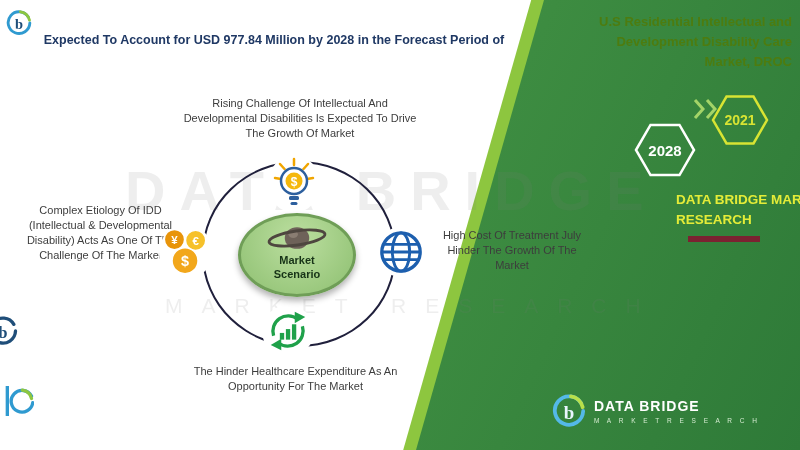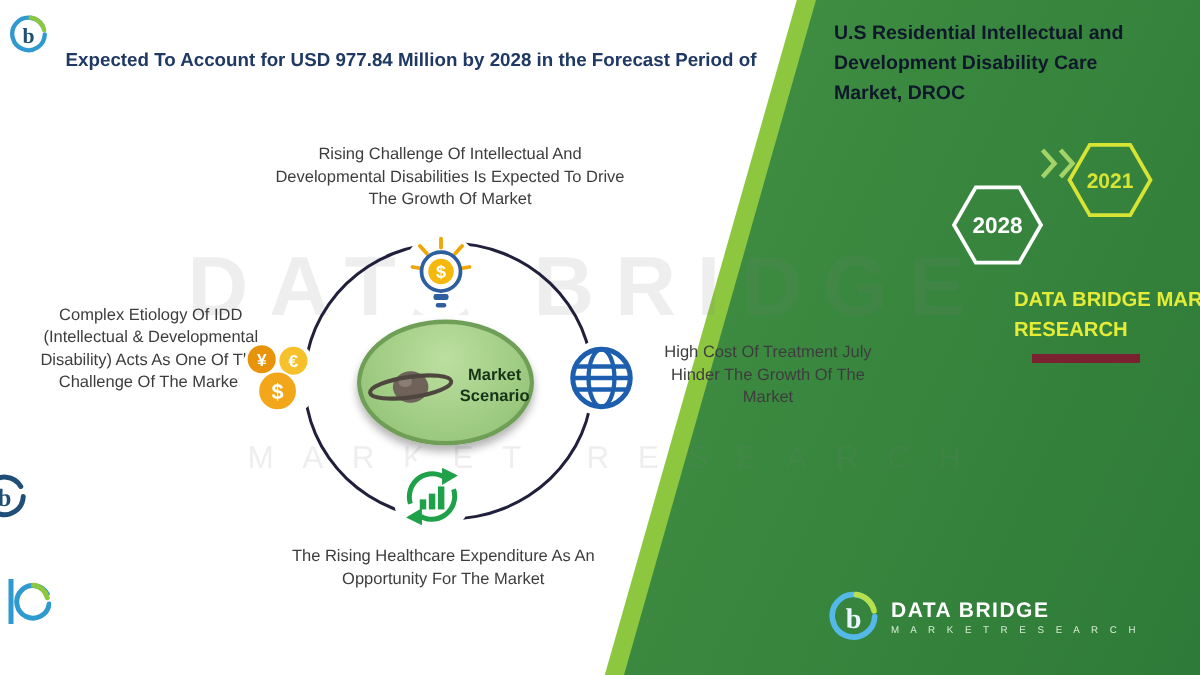--- a/index.html
+++ b/index.html
@@ -37,26 +37,26 @@
   .icon { position:absolute; background:#ffffff; border-radius:50%;
     display:flex; align-items:center; justify-content:center; z-index:5; }
   .i-top    { left:268px; top:155px; width:52px; height:58px; }
   .i-left   { left:159px; top:225px; width:54px; height:54px; }
   .i-right  { left:376px; top:227px; width:50px; height:50px; }
   .i-bottom { left:262px; top:305px; width:52px; height:52px; }
 
   .center-ellipse { position:absolute; left:238px; top:213px; width:118px; height:84px;
     border-radius:50%; background:radial-gradient(ellipse at 50% 30%, #bcdfa0, #8dbf70);
     border:3px solid #6f9e57; box-shadow:0 4px 6px rgba(0,0,0,0.3);
-    display:flex; flex-direction:row; align-items:center; z-index:6; padding-top:6px; }
+    display:flex; flex-direction:column; align-items:center; z-index:6; padding-top:6px; }
   .center-title { color:#173317; font-weight:bold; font-size:11px; line-height:1.25;
     text-align:center; }
 
-  .panel-heading { position:absolute; left:556px; top:12px; width:220px; text-align:left;
-    color:#0f172a; font-weight:bold; font-size:13px; line-height:1.55; z-index:4; }
+  .panel-heading { position:absolute; left:572px; top:12px; width:220px; text-align:right;
+    color:#4d7c0f; font-weight:bold; font-size:13px; line-height:1.55; z-index:4; }
 
   .hex-svg { position:absolute; left:615px; top:88px; z-index:4; }
 
   .brand-text { position:absolute; left:628px; top:190px; width:172px;
     color:#e4ec38; font-weight:bold; font-size:13.5px; line-height:1.45; z-index:4;margin-left:48px; }
   .maroon-bar { position:absolute; left:688px; top:236px; width:72px; height:6px;
     background:#7b2231; z-index:4; }
 
   .footer-logo { position:absolute; left:552px; top:394px; display:flex;
     align-items:center; gap:8px; z-index:4; }
@@ -94,21 +94,21 @@
     <path d="M22 7 A13 13 0 0 1 33 17" fill="none" stroke="#8dc63f" stroke-width="4" stroke-linecap="round"></path>
   </svg>
 
   <div class="title">
     <span>Expected To Account for USD 977.84 Million by 2028 in the Forecast Period of</span>
   </div>
 
   <div class="node-text t-top">Rising Challenge Of Intellectual And Developmental Disabilities Is Expected To Drive The Growth Of Market</div>
   <div class="node-text t-left">Complex Etiology Of IDD (Intellectual &amp; Developmental Disability) Acts As One Of The Challenge Of The Market</div>
   <div class="node-text t-right">High Cost Of Treatment July Hinder The Growth Of The Market</div>
-  <div class="node-text t-bottom">The Rising Healthcare Expenditure As An Opportunity For The Market</div>
+  <div class="node-text t-bottom">The Hinder Healthcare Expenditure As An Opportunity For The Market</div>
 
   <div class="ring"></div>
 
   <div class="icon i-top">
     <svg width="44" height="54" viewBox="0 0 44 54">
       <g stroke="#f0a500" stroke-width="2.5" stroke-linecap="round">
         <line x1="22" y1="2" x2="22" y2="8"></line>
         <line x1="8" y1="7" x2="12.5" y2="12"></line>
         <line x1="36" y1="7" x2="31.5" y2="12"></line>
         <line x1="3" y1="21" x2="9" y2="22"></line>

